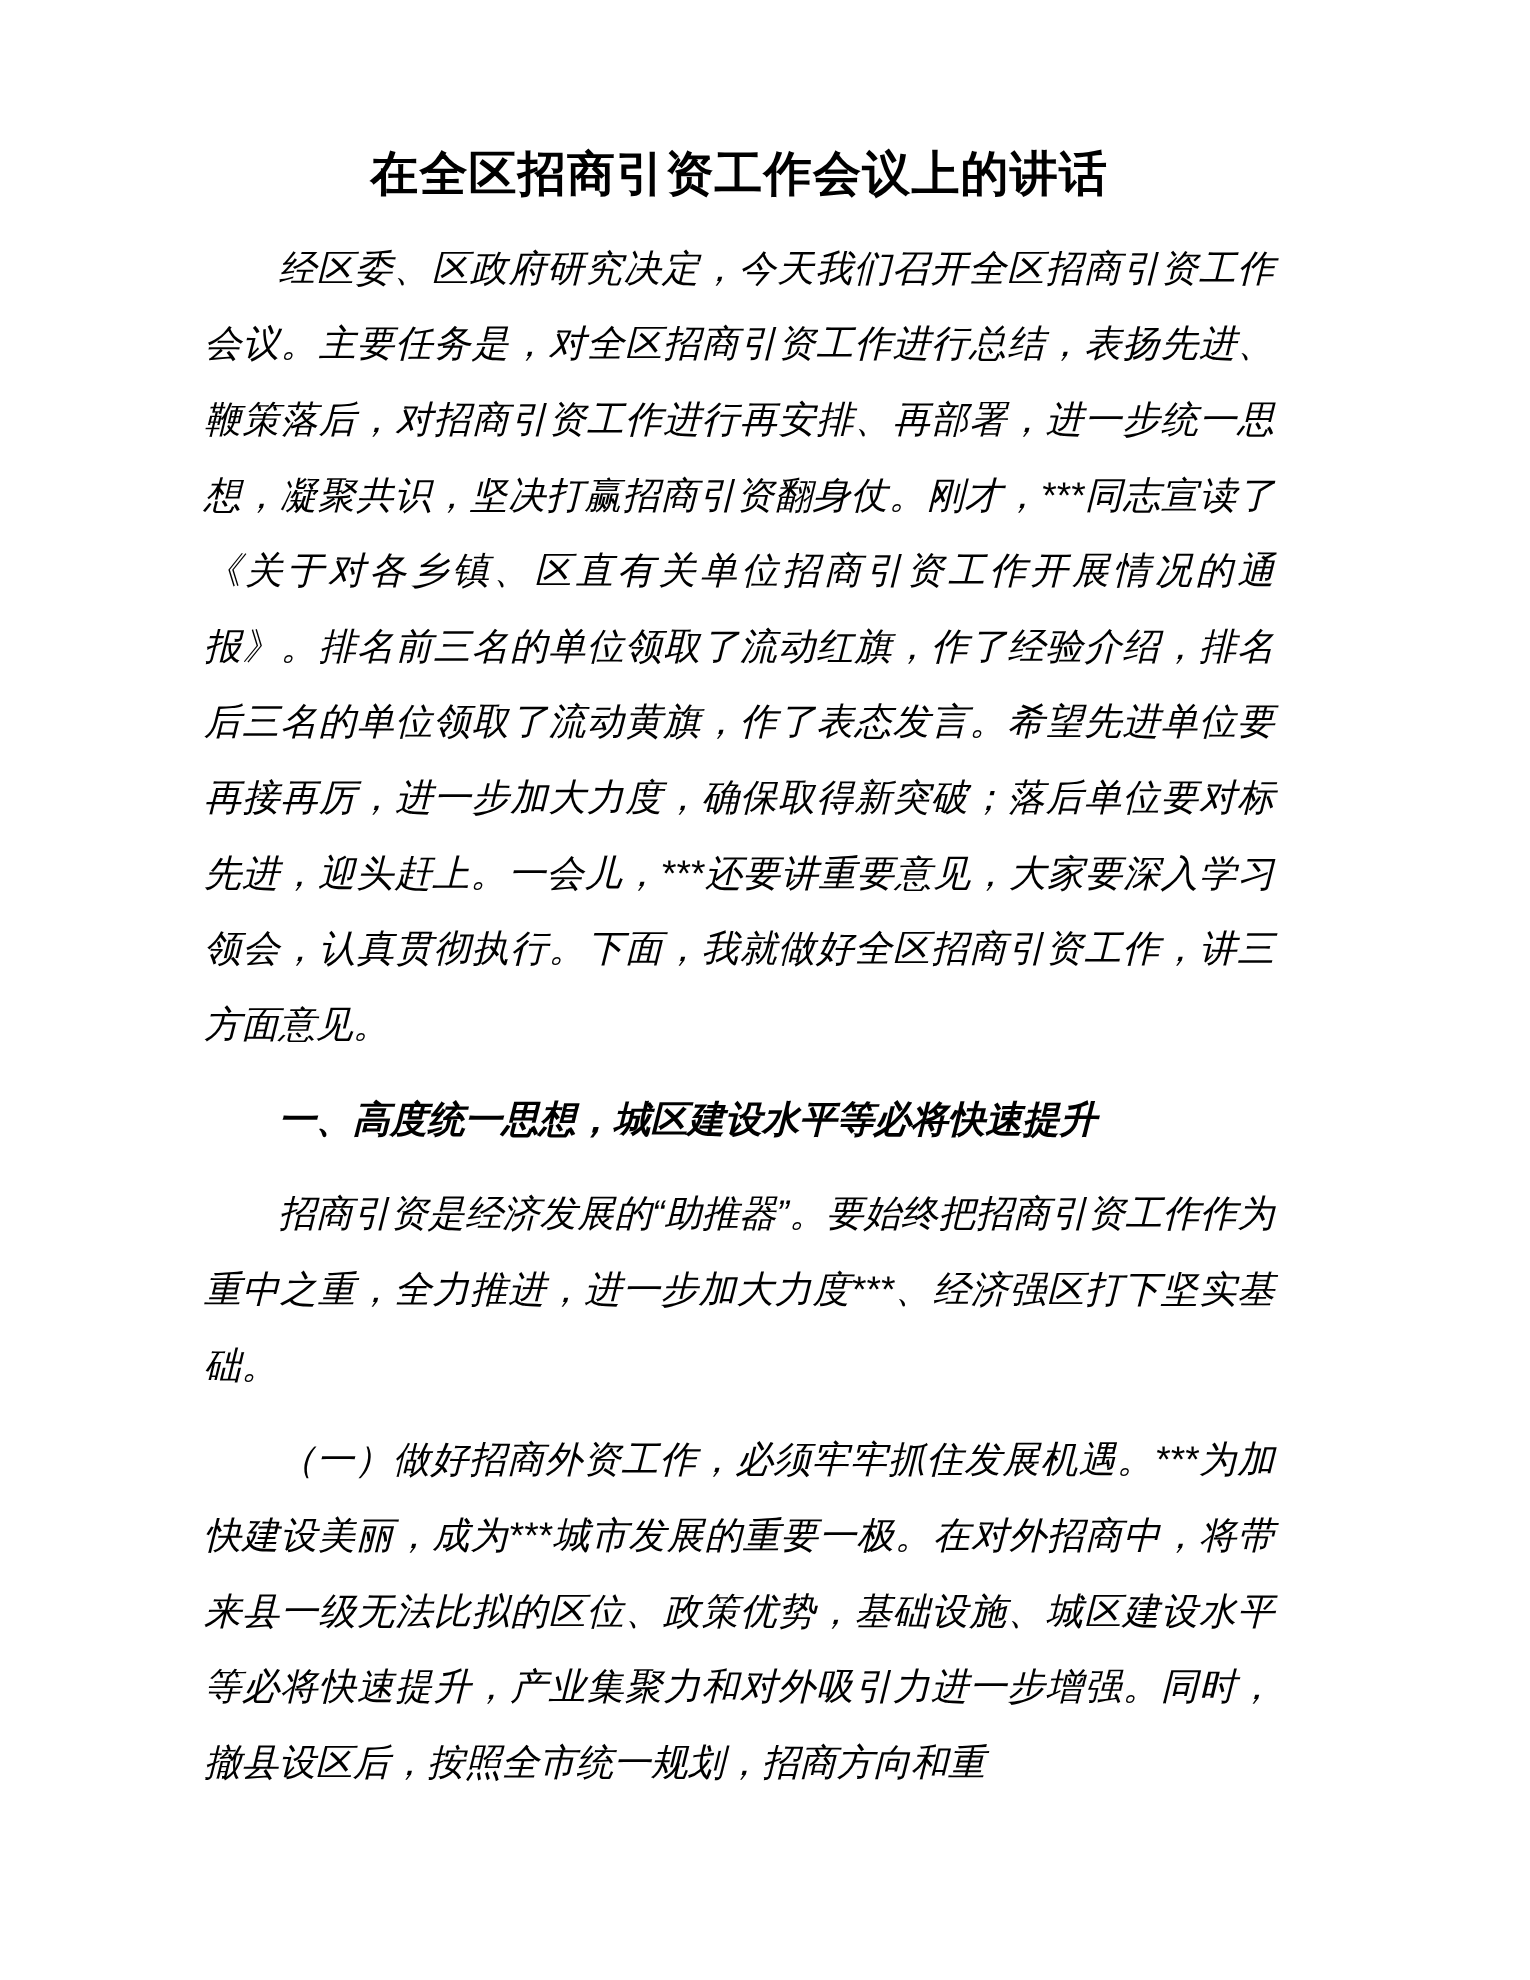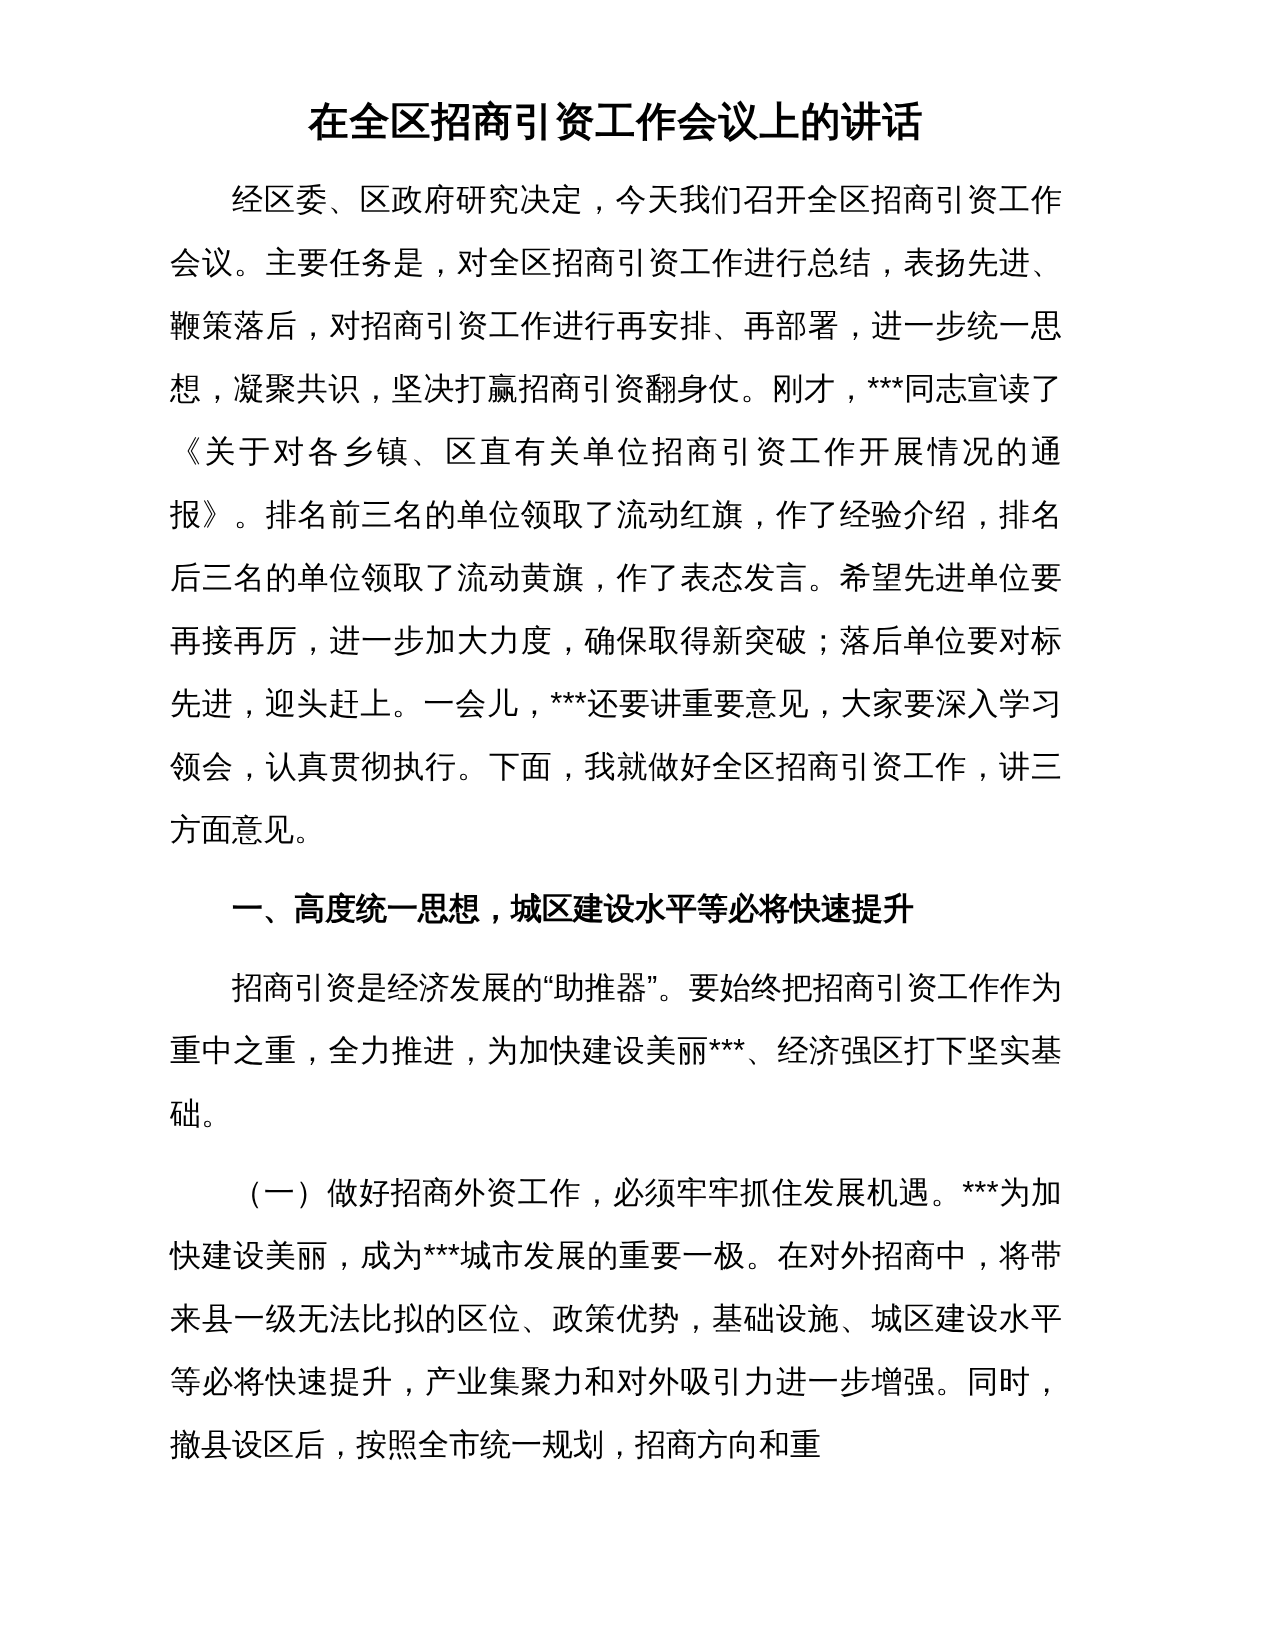--- a/index.html
+++ b/index.html
@@ -8,50 +8,51 @@
     background: #ffffff;
   }
   .page {
     position: relative;
     width: 1275px;
     height: 1650px;
     margin: 0 auto;
     background: #ffffff;
     overflow: hidden;
     box-sizing: border-box;
-    padding: 88px 213px 0 170px;
+    padding: 112px 213px 0 170px;
     font-family: "Liberation Sans", "DejaVu Sans", sans-serif;
     color: #000000;
   }
   .doc-title {
     margin: 0 0 14px 0;
     text-align: center;
     font-size: 40px;
     font-weight: 700;
     line-height: 66px;
     letter-spacing: 1px;
   }
   .doc-body p {
     margin: 0 0 16px 0;
     font-size: 31px;
     line-height: 63px;
     text-align: justify;
     text-justify: inter-ideograph;
     text-indent: 2em;
     word-break: break-all;
+    font-style: italic;
   }
   .doc-body p.heading {
     font-weight: 700;
   }
 </style>
 </head>
 <body>
 
 <div class="page">
   <h1 class="doc-title">在全区招商引资工作会议上的讲话</h1>
 
   <div class="doc-body">
     <p>经区委、区政府研究决定，今天我们召开全区招商引资工作会议。主要任务是，对全区招商引资工作进行总结，表扬先进、鞭策落后，对招商引资工作进行再安排、再部署，进一步统一思想，凝聚共识，坚决打赢招商引资翻身仗。刚才，***同志宣读了《关于对各乡镇、区直有关单位招商引资工作开展情况的通报》。排名前三名的单位领取了流动红旗，作了经验介绍，排名后三名的单位领取了流动黄旗，作了表态发言。希望先进单位要再接再厉，进一步加大力度，确保取得新突破；落后单位要对标先进，迎头赶上。一会儿，***还要讲重要意见，大家要深入学习领会，认真贯彻执行。下面，我就做好全区招商引资工作，讲三方面意见。</p>
     <p class="heading">一、高度统一思想，城区建设水平等必将快速提升</p>
-    <p>招商引资是经济发展的“助推器”。要始终把招商引资工作作为重中之重，全力推进，为加快建设美丽***、经济强区打下坚实基础。</p>
+    <p>招商引资是经济发展的“助推器”。要始终把招商引资工作作为重中之重，全力推进，进一步加大力度***、经济强区打下坚实基础。</p>
     <p>（一）做好招商外资工作，必须牢牢抓住发展机遇。***为加快建设美丽，成为***城市发展的重要一极。在对外招商中，将带来县一级无法比拟的区位、政策优势，基础设施、城区建设水平等必将快速提升，产业集聚力和对外吸引力进一步增强。同时，撤县设区后，按照全市统一规划，招商方向和重</p>
   </div>
 </div>
 
 </body></html>

